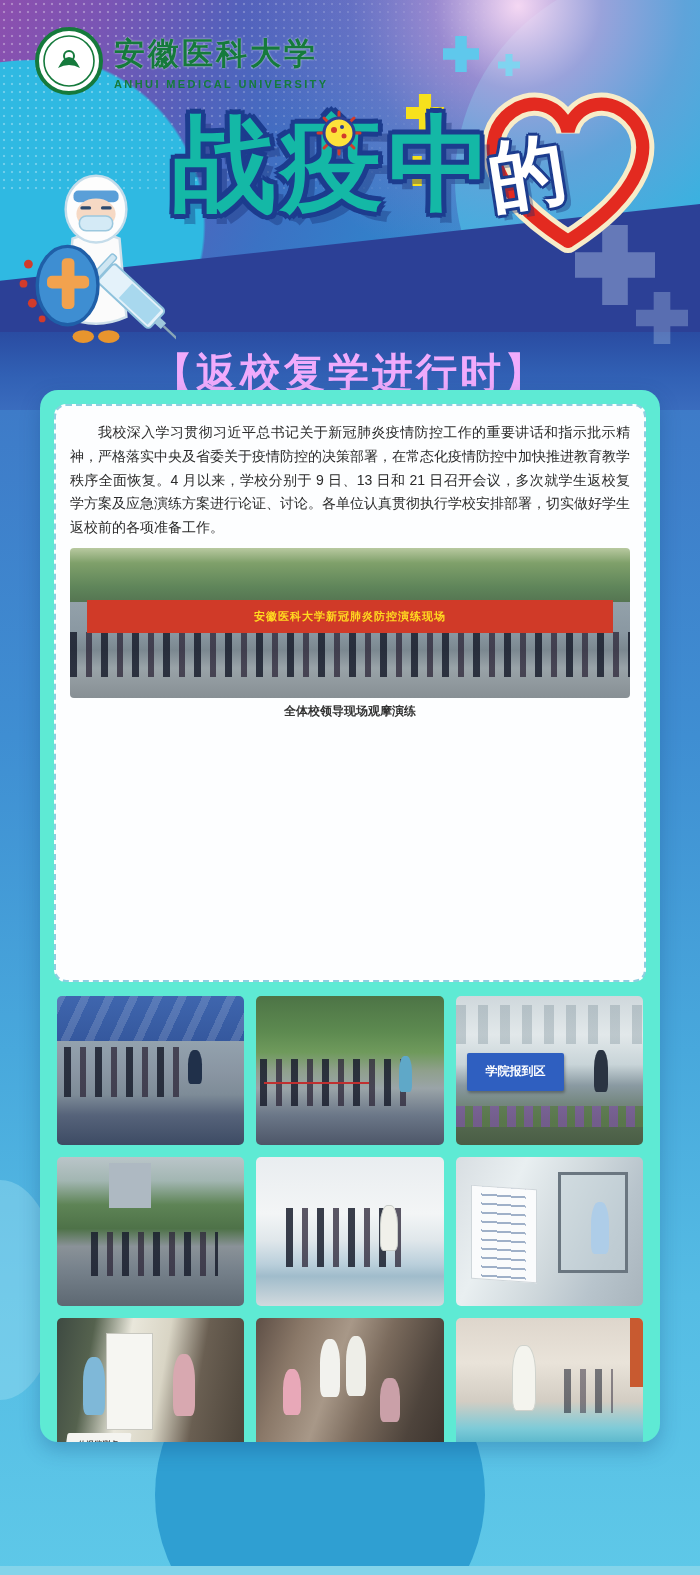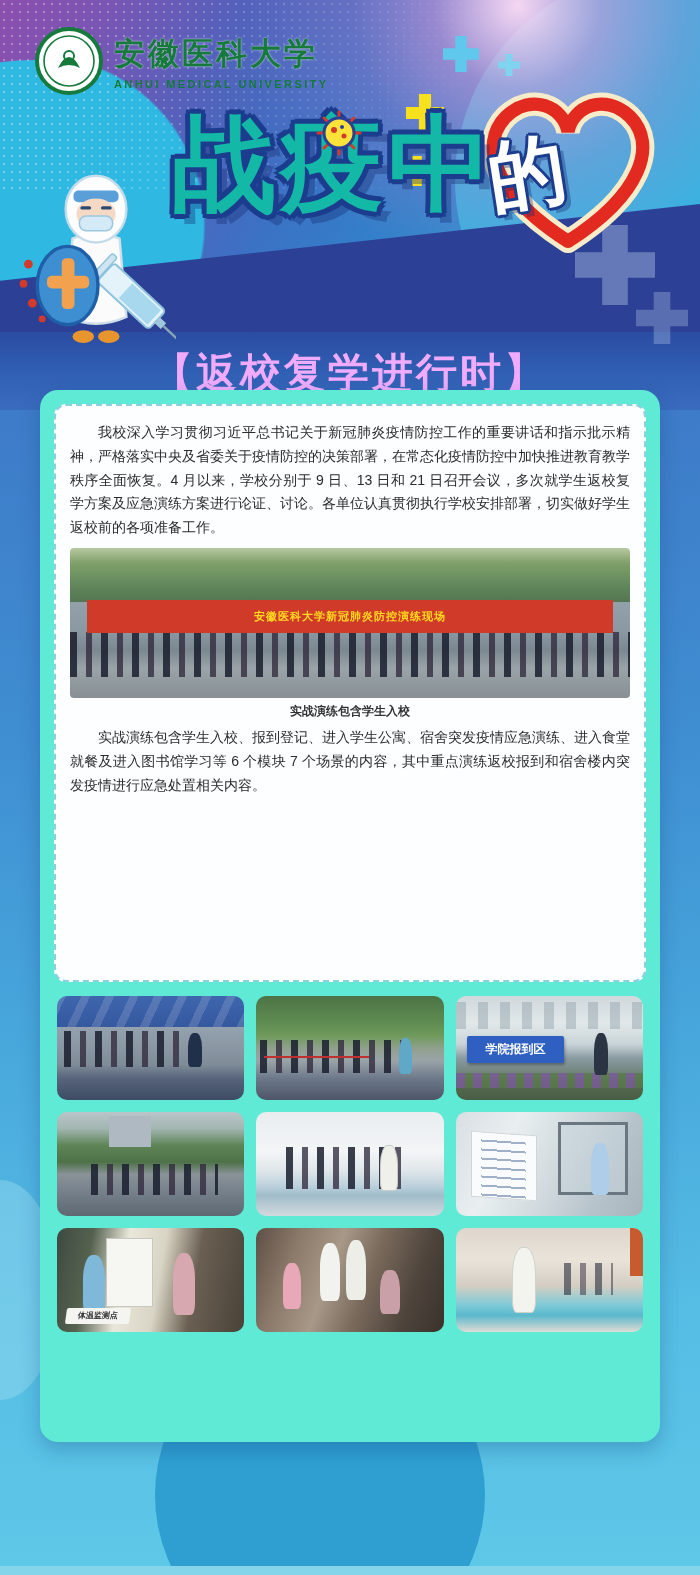--- a/index.html
+++ b/index.html
@@ -57,21 +57,21 @@
   .dashed{margin:14px 14px 0;height:578px;border:2px dashed #8ecfe0;border-radius:12px;
     padding:15px 14px 0;box-sizing:border-box;overflow:hidden;background:#fdfeff;}
   .dashed p{margin:0 0 7px;font-size:14px;line-height:1.7;color:#2b2b2b;text-align:justify;
     text-indent:2em;}
   .photo-row{display:flex;gap:10px;margin:8px 0 6px;justify-content:center;}
   .pcol{flex:1;min-width:0;}
   .ph{position:relative;height:150px;border-radius:4px;overflow:hidden;}
   .pcap{text-align:center;font-family:"DejaVu Serif","Liberation Serif",serif;font-weight:bold;
     font-size:12px;color:#333;margin-top:5px;white-space:nowrap;overflow:hidden;}
   .grid{display:grid;grid-template-columns:repeat(3,1fr);gap:12px;margin:14px 17px 0;}
-  .cell{position:relative;height:104px;border-radius:10px;overflow:hidden;}
+  .cell{position:relative;height:149px;border-radius:5px;overflow:hidden;}
   .gcap{text-align:center;font-family:"DejaVu Serif","Liberation Serif",serif;font-weight:bold;
     font-size:15px;color:#2e2e2e;margin-top:9px;}
   
   .bars{position:absolute;background-image:repeating-linear-gradient(90deg,
     rgba(25,30,45,.85) 0 7px,transparent 7px 16px,rgba(48,42,60,.78) 16px 22px,transparent 22px 31px);}
   .fg{position:absolute;border-radius:42% 42% 18% 18%;}
   .banner-red{position:absolute;left:3%;right:3%;top:35%;height:22%;background:#d03a28;
     color:#ffd920;font-weight:bold;font-size:11px;display:flex;align-items:center;
     justify-content:center;white-space:nowrap;overflow:hidden;letter-spacing:1px;}
   .sign-blue{position:absolute;left:6%;top:38%;width:52%;height:26%;background:#2f5fc0;color:#fff;
@@ -179,25 +179,24 @@
   <div class="card">
     <div class="dashed">
       <p>我校深入学习贯彻习近平总书记关于新冠肺炎疫情防控工作的重要讲话和指示批示精神，严格落实中央及省委关于疫情防控的决策部署，在常态化疫情防控中加快推进教育教学秩序全面恢复。4 月以来，学校分别于 9 日、13 日和 21 日召开会议，多次就学生返校复学方案及应急演练方案进行论证、讨论。各单位认真贯彻执行学校安排部署，切实做好学生返校前的各项准备工作。</p>
 
       <div class="photo-row">
         <div class="pcol">
           <div class="ph" style="background:linear-gradient(180deg,#b8c9a0 0%,#7fa06a 10%,#5f855a 26%,#557552 36%,#93a1aa 36%,#8a98a2 56%,#7b8890 68%,#99a3a8 80%,#878f94 100%);">
             <div class="bars" style="left:0;right:0;top:56%;height:30%;"></div>
             <div class="banner-red">安徽医科大学新冠肺炎防控演练现场</div>
           </div>
-          <div class="pcap">实战演练包含学生入校</div>
+          <div class="pcap">全体校领导现场观摩演练</div>
         </div>
       </div>
 
-      <p>实战演练包含学生入校、报到登记、进入学生公寓、宿舍突发疫情应急演练、进入食堂就餐及进入图书馆学习等 6 个模块 7 个场景的内容，其中重点演练返校报到和宿舍楼内突发疫情进行应急处置相关内容。</p>
 
     </div>
 
     <div class="grid">
       <div class="cell" style="background:linear-gradient(180deg,#3f66ae 0%,#35589e 30%,#93a2ae 30%,#8995a2 52%,#7e8c98 66%,#56637a 80%,#3d4b64 100%);">
         <div style="position:absolute;left:0;right:0;top:0;height:30%;background:repeating-linear-gradient(115deg,rgba(255,255,255,.14) 0 8px,transparent 8px 22px);"></div>
         <div class="bars" style="left:4%;right:30%;top:34%;height:34%;"></div>
         <div class="fg" style="left:70%;top:36%;width:14px;height:34px;background:#20304a;"></div>
       </div>
       <div class="cell" style="background:linear-gradient(180deg,#4d7446 0%,#5d8a50 24%,#6f9a5c 38%,#8fa08c 50%,#9aa4a8 62%,#6b7788 80%,#4d5668 100%);">

